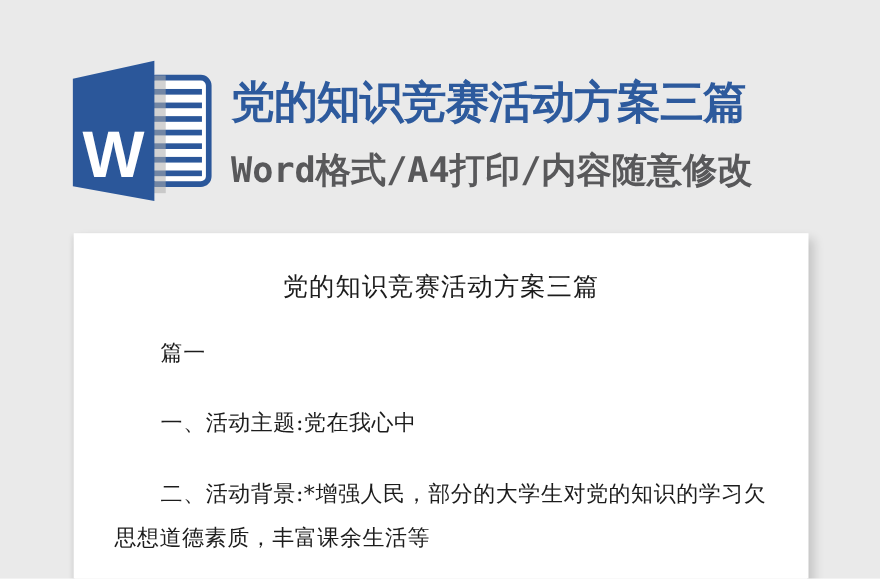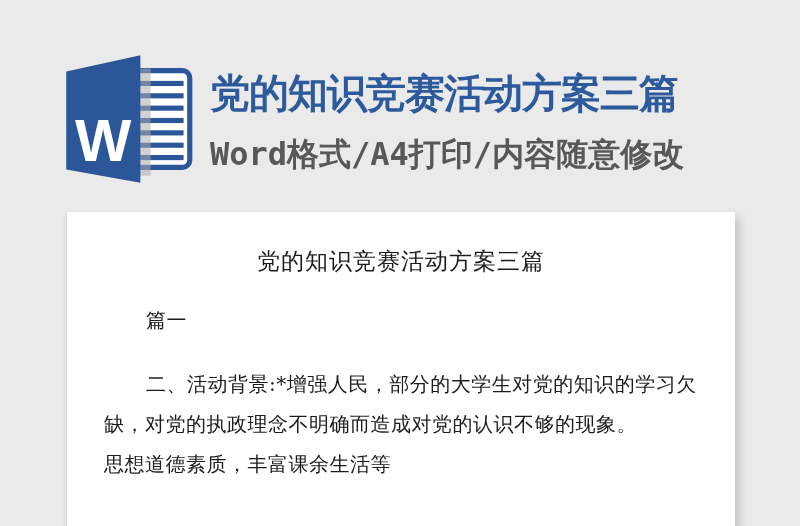--- a/index.html
+++ b/index.html
@@ -84,19 +84,19 @@
   </svg>
 
   <div class="hdr-title">党的知识竞赛活动方案三篇</div>
 
   <div class="hdr-subtitle">Word格式/A4打印/内容随意修改</div>
 
   <div class="doc-card">
     <div class="doc-title">党的知识竞赛活动方案三篇</div>
     <div class="doc-lines" id="doc-lines">
         <div class="doc-line indent">篇一</div>
+        <div class="doc-line indent">一、活动主题:党在我心中</div>
         <div class="doc-line indent">二、活动背景:*增强人民，部分的大学生对党的知识的学习欠</div>
-        <div class="doc-line">缺，对党的执政理念不明确而造成对党的认识不够的现象。</div>
         <div class="doc-line">思想道德素质，丰富课余生活等</div>
       </div>
   </div>
 
 </div>
 
 </body></html>

